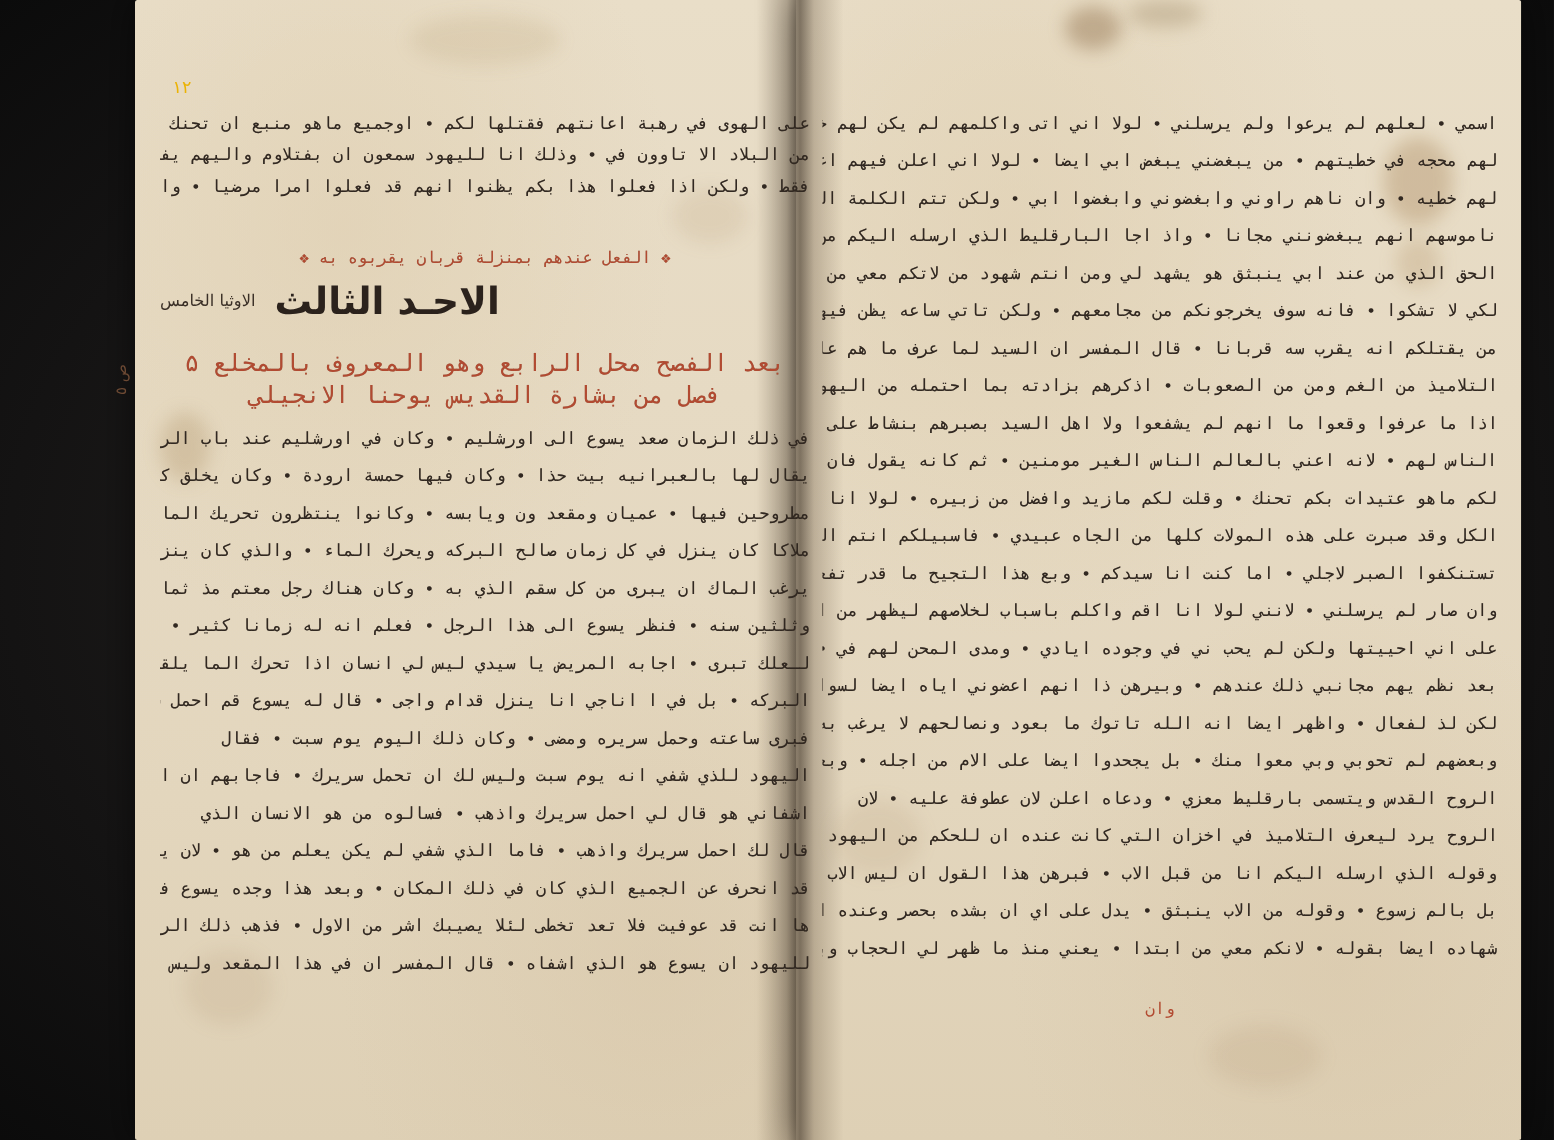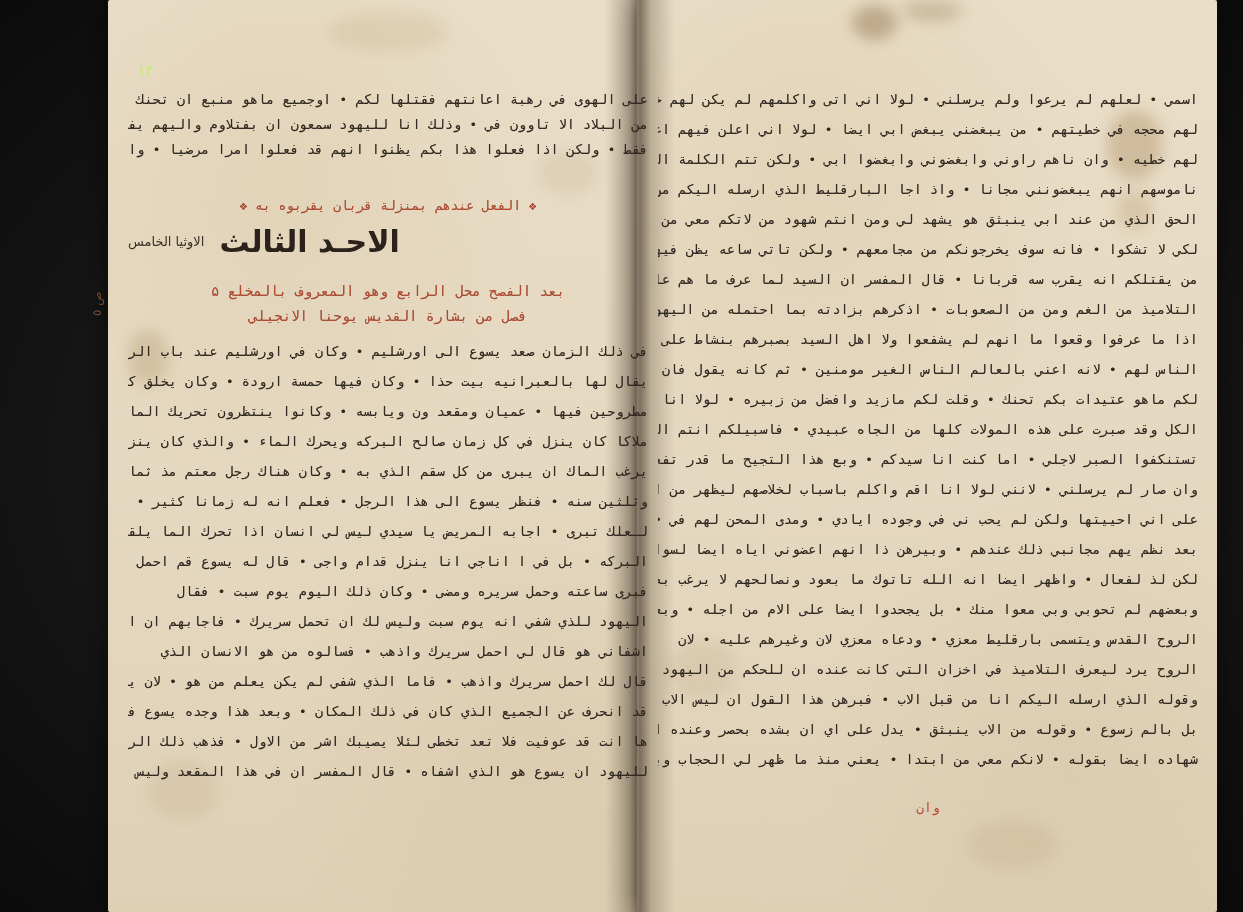--- a/index.html
+++ b/index.html
@@ -96,21 +96,21 @@
   .line {
     position: relative;
     white-space: nowrap;
     overflow: hidden;
     color: #312821;
     text-shadow: 0 0 0.4px rgba(40,28,18,0.35);
   }
 
   .folio-num {
     position: absolute;
-    color: #bef264;
+    color: #eab308;
     font-size: 13px;
     direction: rtl;
     text-align: center;
   }
 
   .heading-main {
     color: #2b221c;
     font-weight: bold;
     letter-spacing: 1px;
   }
@@ -170,21 +170,21 @@
 
     <div class="textblock" style="left:98px; top:196px; width:520px; font-size:13px; line-height:22px; text-align:center;">
       <div class="line dot-sep">❖ الفعل عندهم بمنزلة قربان يقربوه به ❖</div>
     </div>
 
     <div style="position:absolute; left:98px; top:224px; width:520px; direction:rtl; text-align:left;">
       <span class="heading-main" style="font-size:30px;">الاحـد الثالث</span>
       <span style="font-size:13px; color:#3a2f26; margin-right:10px; vertical-align:6px;">الاوثيا الخامس</span>
     </div>
 
-    <div class="textblock" id="left-rubric" style="left:98px; top:280px; width:520px; font-size:14px; line-height:25px; text-align:center;">
+    <div class="textblock" id="left-rubric" style="left:98px; top:280px; width:520px; font-size:19px; line-height:25px; text-align:center;">
         <div class="line rubric">بعد الفصح محل الرابع  وهو المعروف بالمخلع  ۵</div>
         <div class="line rubric">فصل من بشارة القديس يوحنا الانجيلي</div>
       </div>
 
     <div class="textblock" id="left-body" style="left:98px; top:338px; width:520px; font-size:13.5px; line-height:30px;">
         <div class="line">في ذلك الزمان صعد يسوع الى اورشليم • وكان في اورشليم عند باب الرعايا بركه</div>
         <div class="line">يقال لها بالعبرانيه بيت حذا • وكان فيها حمسة ارودة • وكان يخلق كثير من المرضى</div>
         <div class="line">مطروحين فيها • عميان ومقعد ون ويابسه • وكانوا ينتظرون تحريك الما • وان</div>
         <div class="line">ملاكا كان ينزل في كل زمان صالح البركه ويحرك الماء • والذي كان ينزل اول ابعد</div>
         <div class="line">يرغب الماك ان يبرى من كل سقم الذي به • وكان هناك رجل معتم مذ ثمانيه</div>
@@ -212,21 +212,21 @@
         <div class="line">اذا ما عرفوا وقعوا ما انهم لم يشفعوا ولا اهل السيد بصبرهم بنشاط على بعض</div>
         <div class="line">الناس لهم • لانه اعني بالعالم الناس الغير مومنين • ثم كانه يقول فان قدرتم فقلت</div>
         <div class="line">لكم ماهو عتيدات بكم تحنك • وقلت لكم مازيد وافضل من زبيره • لولا انا لذ كرت سيد</div>
         <div class="line">الكل وقد صبرت على هذه المولات كلها من الجاه عبيدي • فاسبيلكم انتم العبيدان</div>
         <div class="line">تستنكفوا الصبر لاجلي • اما كنت انا سيدكم • وبع هذا التجيح ما قدر تفعلون في نهو</div>
         <div class="line">وان صار لم يرسلني • لانني لولا انا اقم واكلم باسباب لخلاصهم ليظهر من ان الايات الوثيقة</div>
         <div class="line">على اني احييتها ولكن لم يحب ني في وجوده ايادي • ومدى المحن لهم في • وان لا اذ قد محدد ور في</div>
         <div class="line">بعد نظم يهم مجانبي ذلك عندهم • وبيرهن ذا انهم اعضوني اياه ايضا لسوا لمعقول فقط</div>
         <div class="line">لكن لذ لفعال • واظهر ايضا انه الله تاتوك ما بعود ونصالحهم لا يرغب به • لكني يحيي بهم</div>
         <div class="line">وبعضهم لم تحوبي وبي معوا منك • بل يجحدوا ايضا على الام من اجله • وبعو ابي البارقليط</div>
-        <div class="line">الروح القدس ويتسمى بارقليط معزي • ودعاه معزي لان وغيرهم عليه • لان</div>
+        <div class="line">الروح القدس ويتسمى بارقليط معزي • ودعاه اعلن لان عطوفة عليه • لان</div>
         <div class="line">الروح يرد ليعرف التلاميذ في اخزان التي كانت عنده ان للحكم من اليهود وغيرهم</div>
         <div class="line">وقوله الذي ارسله اليكم انا من قبل الاب • فبرهن هذا القول ان ليس الاب وحده هو</div>
         <div class="line">بل بالم زسوع • وقوله من الاب ينبثق • يدل على اي ان بشده بحصر وعنده اب • وان يرن الروح</div>
         <div class="line">شهاده ايضا بقوله • لانكم معي من ابتدا • يعني منذ ما ظهر لي الحجاب وبالايات الدالة</div>
       </div>
 
     <div class="textblock" style="left:628px; top:800px; width:540px; font-size:13px; text-align:center;">
       <span class="catchword">وان</span>
     </div>
 

